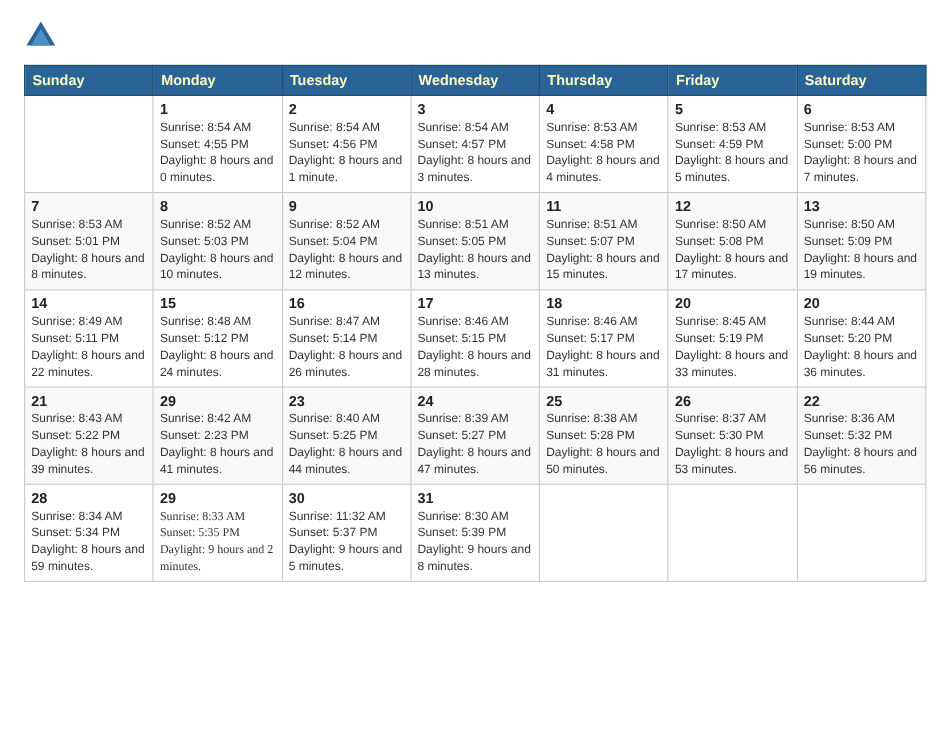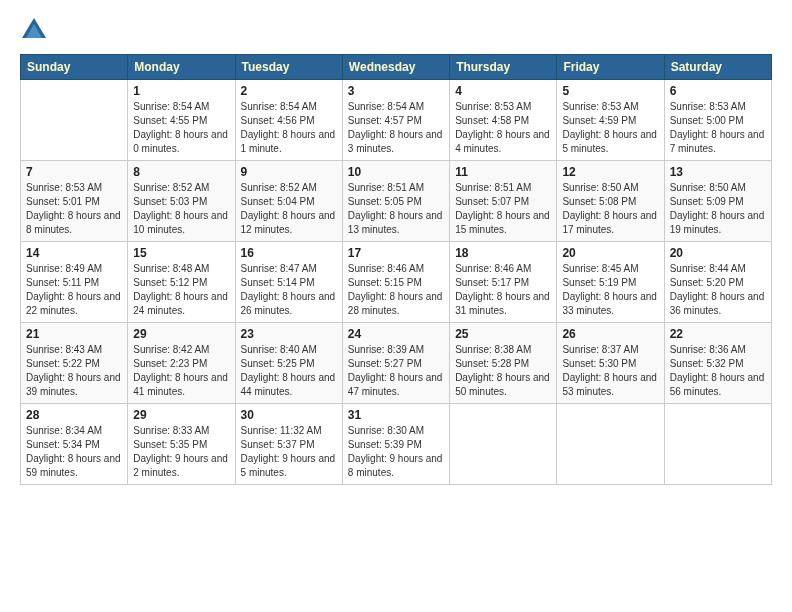--- a/index.html
+++ b/index.html
@@ -306,21 +306,21 @@
         </tr>
         <tr>
           <td>
             <span class="day-number">28</span>
             <div class="day-info" style="white-space: pre-line;">Sunrise: 8:34 AM
 Sunset: 5:34 PM
 Daylight: 8 hours and 59 minutes.</div>
           </td>
           <td>
             <span class="day-number">29</span>
-            <div class="day-info" style="white-space: pre-line;">Sunrise: 8:33 AM
+            <div class="day-info" style="white-space: pre-line; font-family: Liberation Serif, serif;">Sunrise: 8:33 AM
 Sunset: 5:35 PM
 Daylight: 9 hours and 2 minutes.</div>
           </td>
           <td>
             <span class="day-number">30</span>
             <div class="day-info" style="white-space: pre-line;">Sunrise: 11:32 AM
 Sunset: 5:37 PM
 Daylight: 9 hours and 5 minutes.</div>
           </td>
           <td>

